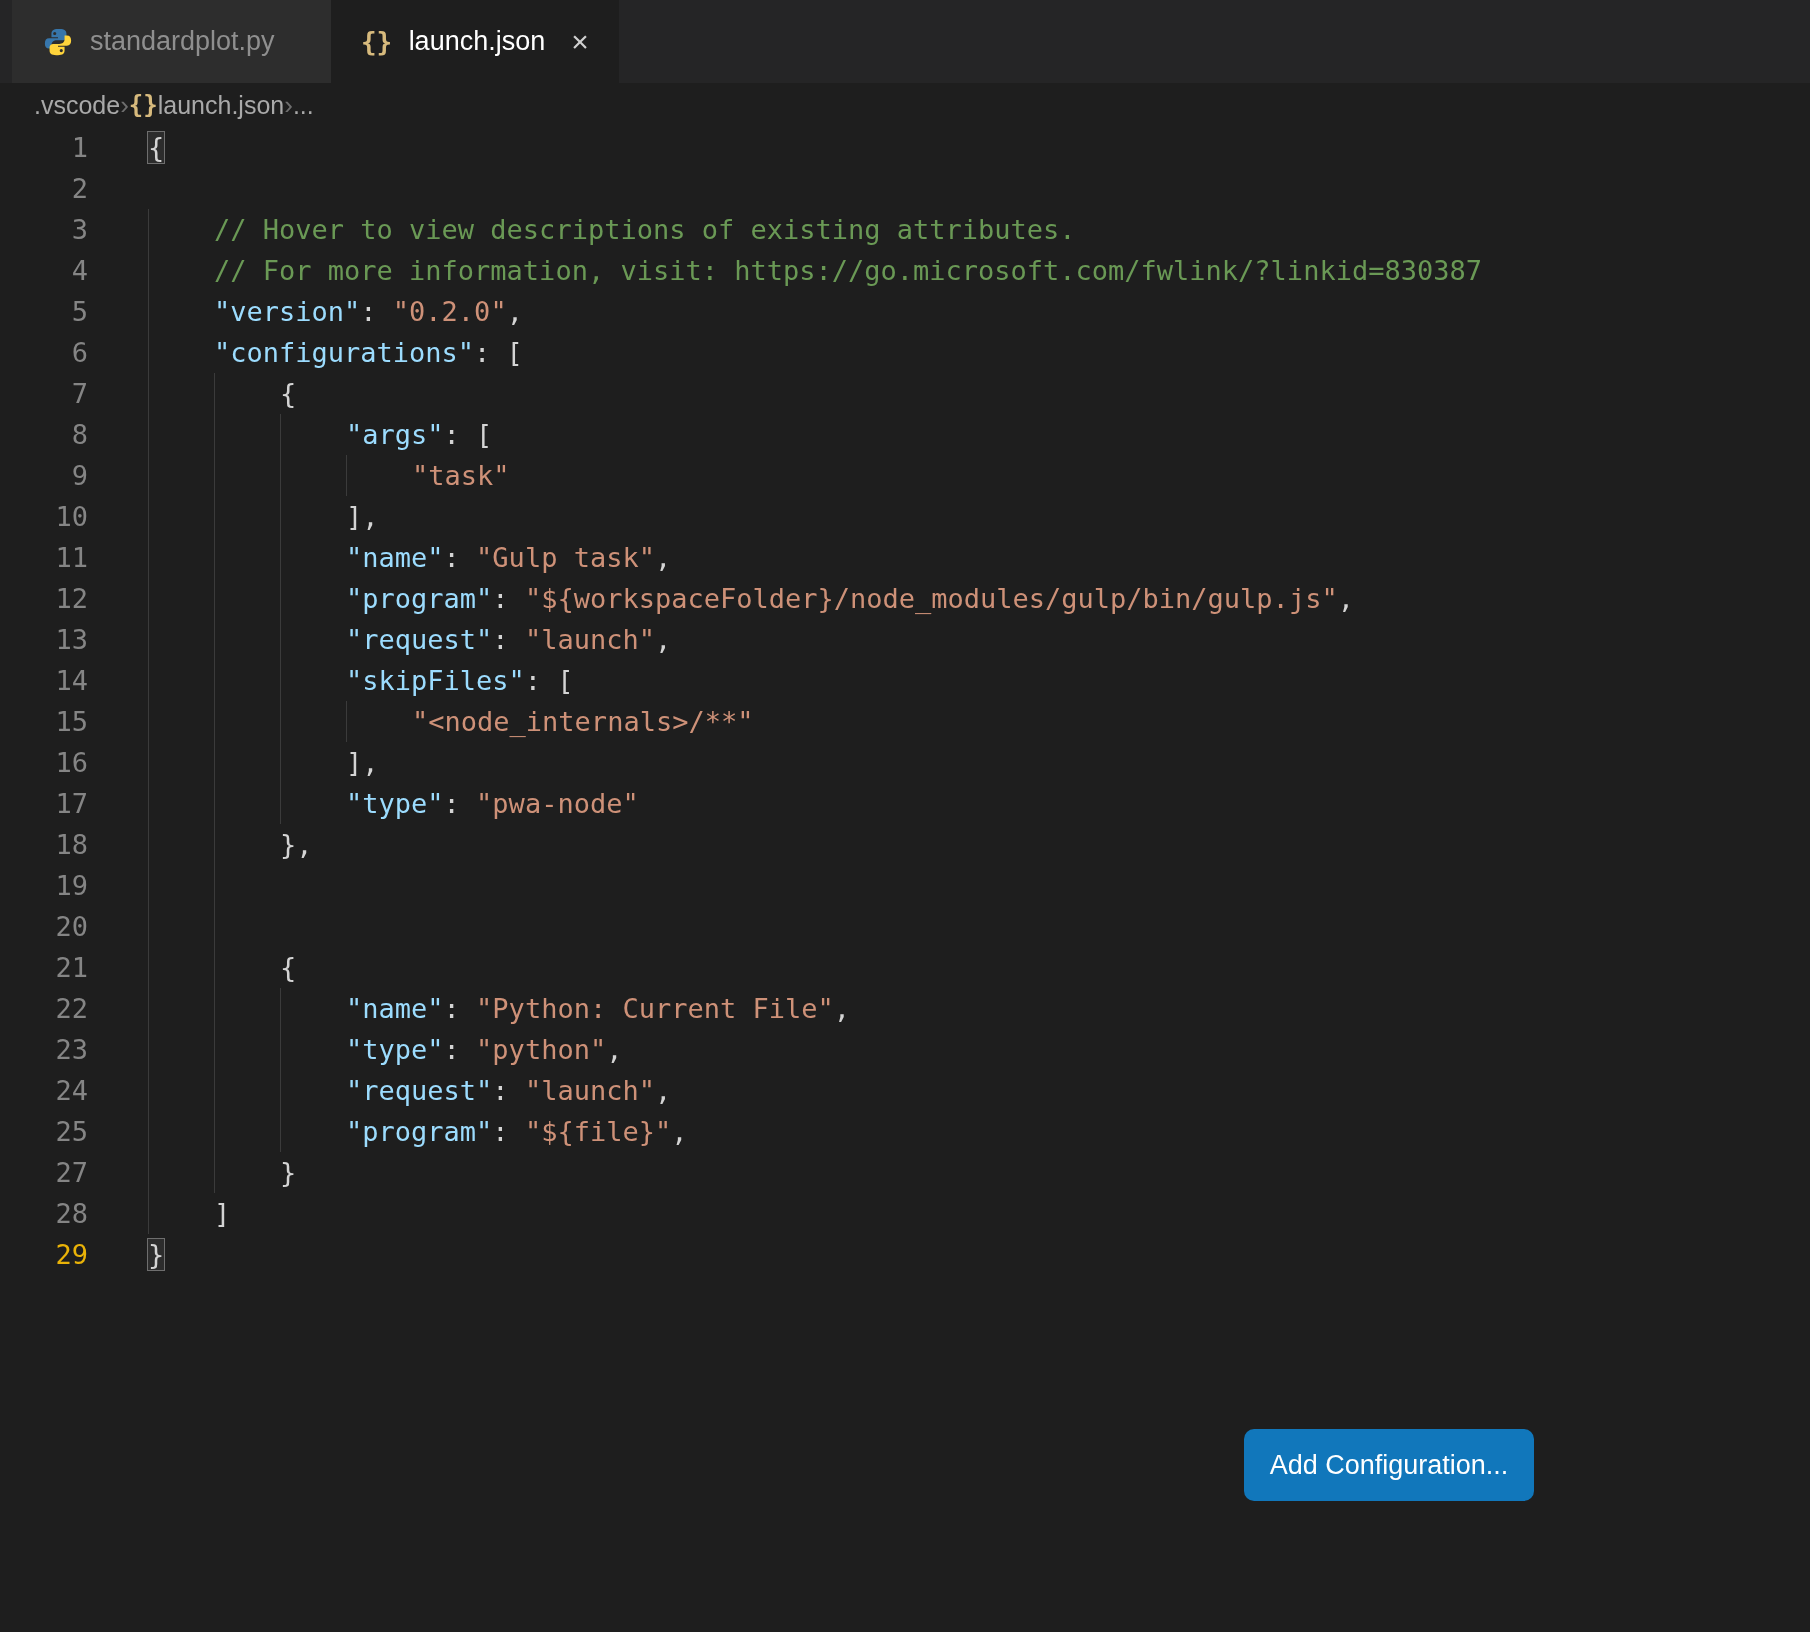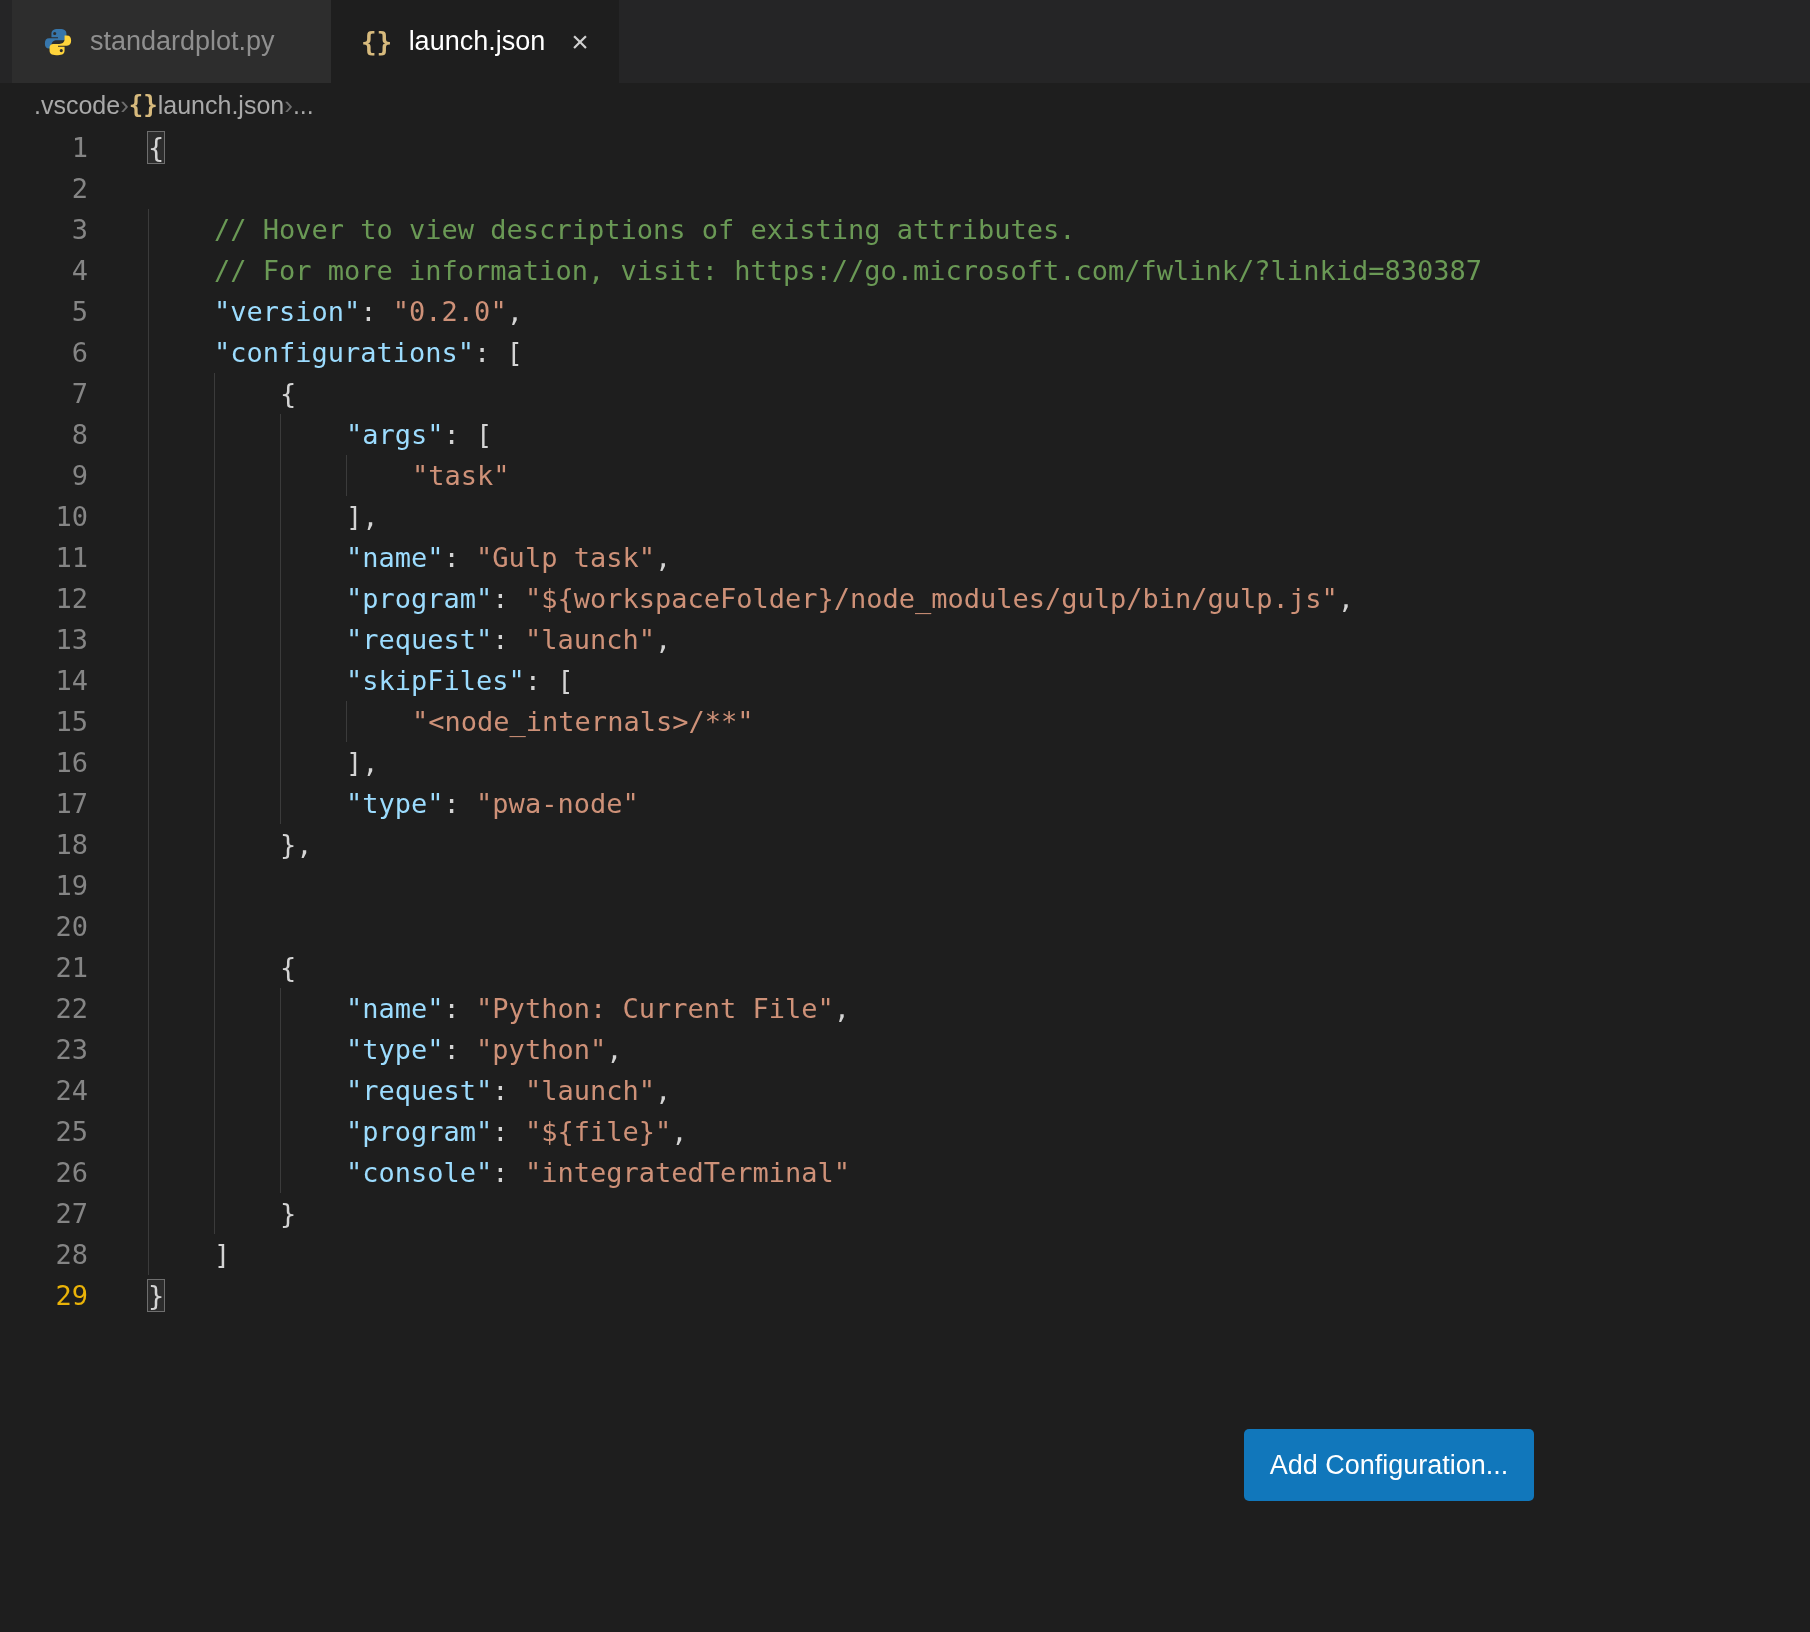--- a/index.html
+++ b/index.html
@@ -59,21 +59,21 @@
   .l { color:#6a9955; cursor:pointer; }
   .k { color:#9cdcfe; }
   .s { color:#ce9178; }
   .bm { color:#d4d4d4; outline:1px solid #6e6e6e; background:rgba(110,110,110,0.18); }
 
   
   .add-config-btn {
     position:absolute; left:1244px; top:1302px;
     width:290px; height:72px;
     background:#1177bb; color:#ffffff;
-    border:none; border-radius:5px;
+    border:none; border-radius:10px;
     font-family:"Liberation Sans", sans-serif;
     font-size:27px; cursor:pointer;
     display:flex; align-items:center; justify-content:center;
   }
 </style>
 </head>
 <body>
 
 <div class="tabbar">
   <div class="tab inactive">
@@ -124,19 +124,18 @@
       <div class="line"><span class="ln">16</span><span class="code"><span class="guide"></span><span class="guide"></span><span class="guide"></span><span class="p">],</span></span></div>
       <div class="line"><span class="ln">17</span><span class="code"><span class="guide"></span><span class="guide"></span><span class="guide"></span><span class="k">"type"</span><span class="p">: </span><span class="s">"pwa-node"</span></span></div>
       <div class="line"><span class="ln">18</span><span class="code"><span class="guide"></span><span class="guide"></span><span class="p">},</span></span></div>
       <div class="line"><span class="ln">19</span><span class="code"><span class="guide"></span><span class="guide"></span></span></div>
       <div class="line"><span class="ln">20</span><span class="code"><span class="guide"></span><span class="guide"></span></span></div>
       <div class="line"><span class="ln">21</span><span class="code"><span class="guide"></span><span class="guide"></span><span class="p">{</span></span></div>
       <div class="line"><span class="ln">22</span><span class="code"><span class="guide"></span><span class="guide"></span><span class="guide"></span><span class="k">"name"</span><span class="p">: </span><span class="s">"Python: Current File"</span><span class="p">,</span></span></div>
       <div class="line"><span class="ln">23</span><span class="code"><span class="guide"></span><span class="guide"></span><span class="guide"></span><span class="k">"type"</span><span class="p">: </span><span class="s">"python"</span><span class="p">,</span></span></div>
       <div class="line"><span class="ln">24</span><span class="code"><span class="guide"></span><span class="guide"></span><span class="guide"></span><span class="k">"request"</span><span class="p">: </span><span class="s">"launch"</span><span class="p">,</span></span></div>
       <div class="line"><span class="ln">25</span><span class="code"><span class="guide"></span><span class="guide"></span><span class="guide"></span><span class="k">"program"</span><span class="p">: </span><span class="s">"${file}"</span><span class="p">,</span></span></div>
-      <div class="line"><span class="ln">26</span><span class="code"><span class="guide"></span><span class="guide"></span><span class="guide"></span><span class="k">"console"</span><span class="p">: </span><span class="s">"integratedTerminal"</span></span></div>
       <div class="line"><span class="ln">27</span><span class="code"><span class="guide"></span><span class="guide"></span><span class="p">}</span></span></div>
       <div class="line"><span class="ln">28</span><span class="code"><span class="guide"></span><span class="p">]</span></span></div>
       <div class="line active"><span class="ln">29</span><span class="code"><span class="bm">}</span></span></div>
     </div>
   <button class="add-config-btn">Add Configuration...</button>
 </div>
 
 </body></html>

